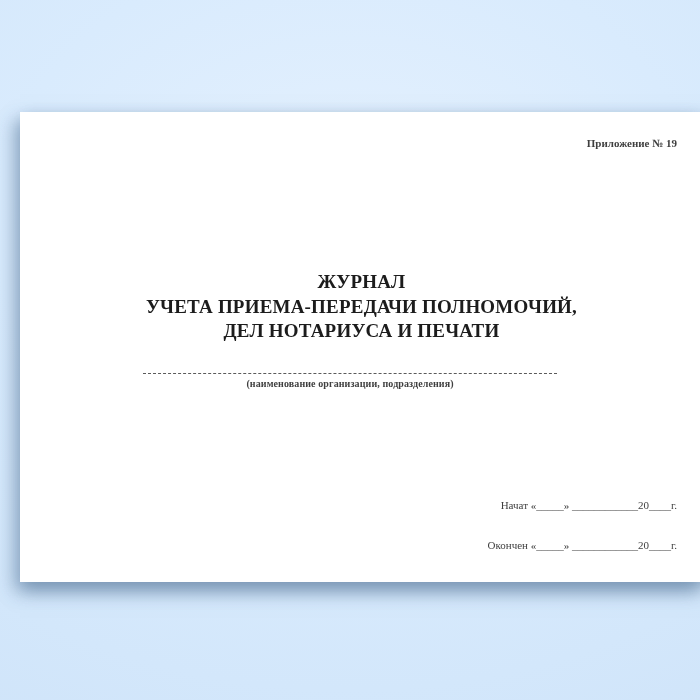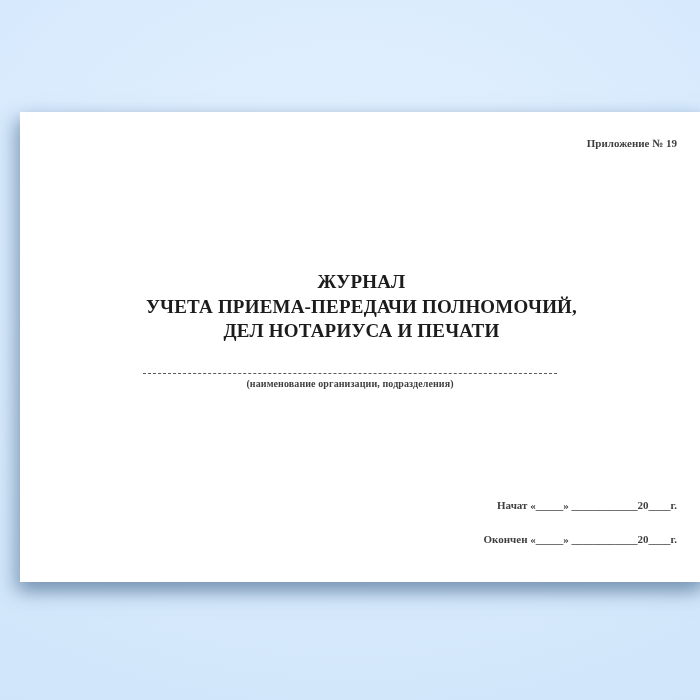--- a/index.html
+++ b/index.html
@@ -78,26 +78,26 @@
     font-weight: bold;
     color: #3f3f3f;
     letter-spacing: 0.1px;
   }
   .dates-block {
     position: absolute;
     top: 386px;
     right: 26px;
     text-align: right;
     font-size: 11px;
-    font-weight: bold;
+    font-weight: normal;
     line-height: 14px;
     color: #3f3f3f;
   }
   .date-line + .date-line {
-    margin-top: 20px;
+    margin-top: 26px;
   }
 </style>
 </head>
 <body>
 
 <div class="scene">
   <div class="sheet">
 
     <div class="corner-note">
       <div>Приложение № 19</div>

